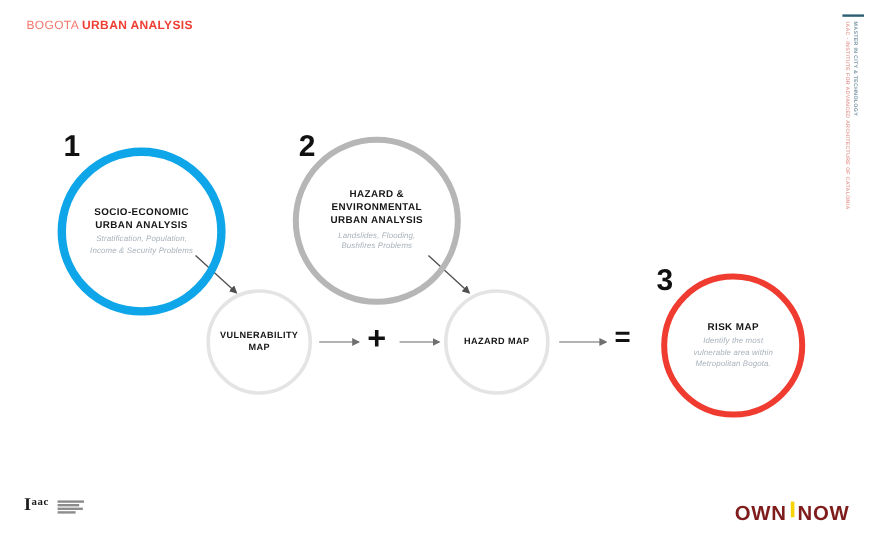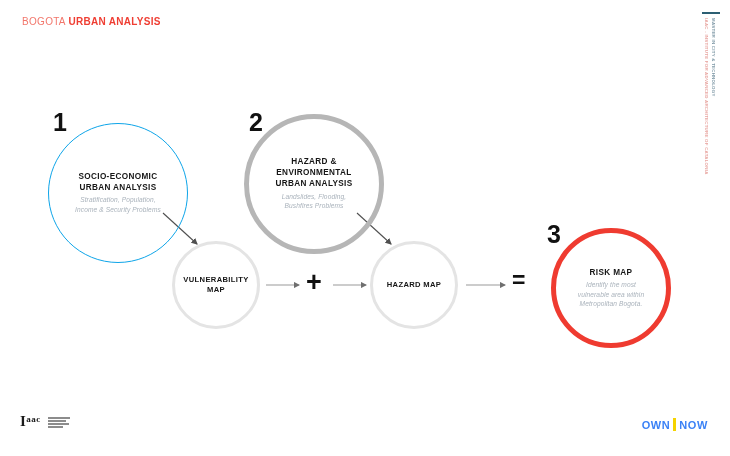--- a/index.html
+++ b/index.html
@@ -112,21 +112,21 @@
     font-size: 6.6px;
     font-style: italic;
     color: #a9b2bb;
     line-height: 1.42;
     letter-spacing: 0.1px;
   }
 
   #circle-socio {
     left: 48px;  top: 123px;
     width: 140px; height: 140px;
-    border: 1px solid #0ea5e9;
+    border: 7px solid #0ea5e9;
   }
   #circle-hazard-env {
     left: 244px; top: 114px;
     width: 140px; height: 140px;
     border: 5px solid #b6b6b6;
   }
   #circle-vulnerability {
     left: 172px; top: 241px;
     width: 88px;  height: 88px;
     border: 3px solid #e4e4e4;
@@ -198,24 +198,23 @@
   #iaac-sub i:nth-child(1) { width: 22px; }
   #iaac-sub i:nth-child(2) { width: 18px; }
   #iaac-sub i:nth-child(3) { width: 21px; }
   #iaac-sub i:nth-child(4) { width: 15px; }
 
   #footer-right {
     position: absolute;
     right: 22px;
     top: 418px;
     display: flex;
-    align-items: center;
-    font-size: 11px;
-    font-weight: bold;
-    color: #3b82f6;
+    font-size: 17px;
+    font-weight: bold;
+    color: #7f1d1d;
     letter-spacing: 0.6px;
   }
   #footer-right .bar {
     display: inline-block;
     width: 3px;
     height: 13px;
     background: #f5d300;
     margin: 0 3px;
   }
 </style>

